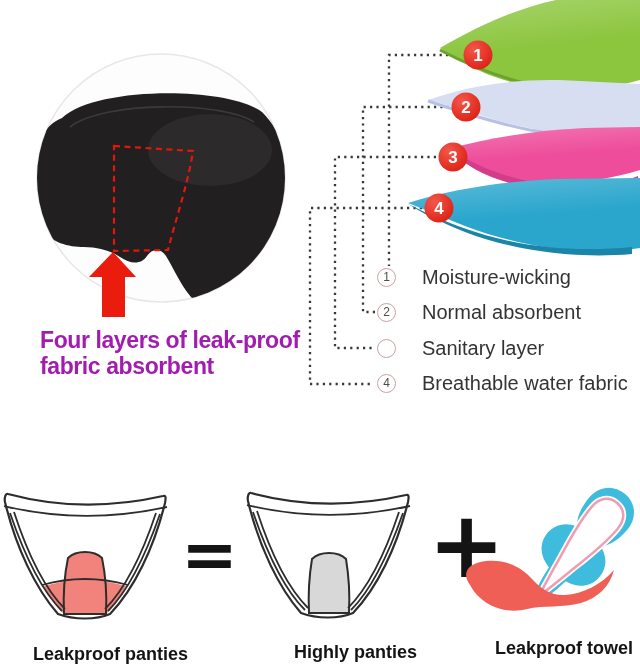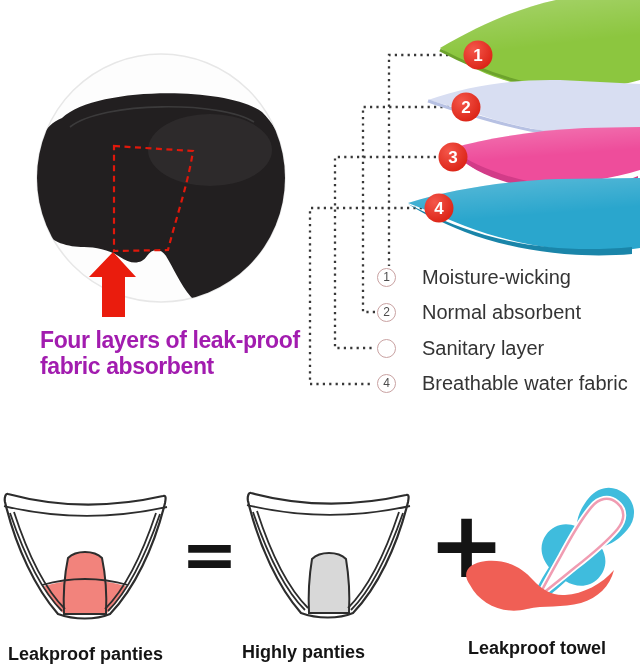--- a/index.html
+++ b/index.html
@@ -9,21 +9,21 @@
   
   .headline{left:8px;top:327px;font-weight:bold;font-size:23px;line-height:26px;
             color:#a21caf;letter-spacing:-0.4px;white-space:nowrap;margin-left:32px;}
   
   .legend-row{display:flex;align-items:center;height:24px;left:377px;}
   .legend-num{width:19px;height:19px;box-sizing:border-box;border:1.6px solid #c9a2a2;
               border-radius:50%;display:flex;align-items:center;justify-content:center;
               font-size:12px;color:#4c4c4c;background:#fff;flex:none;}
   .legend-label{margin-left:26px;font-size:20px;color:#343434;white-space:nowrap;}
   
-  .cap{font-weight:bold;font-size:18px;color:#141414;text-align:left;white-space:nowrap;}
+  .cap{font-weight:bold;font-size:18px;color:#141414;text-align:right;white-space:nowrap;}
   
   .sym{font-family:"DejaVu Sans",sans-serif;font-weight:bold;color:#141414;line-height:1;}
   .equals{left:181px;top:521px;font-size:68px;letter-spacing:0;}
   .plus{left:428px;top:500px;width:68px;text-align:center;font-size:92px;}
   svg{display:block;}
   .sheen{opacity:.28;}
 </style>
 </head>
 <body>
 

